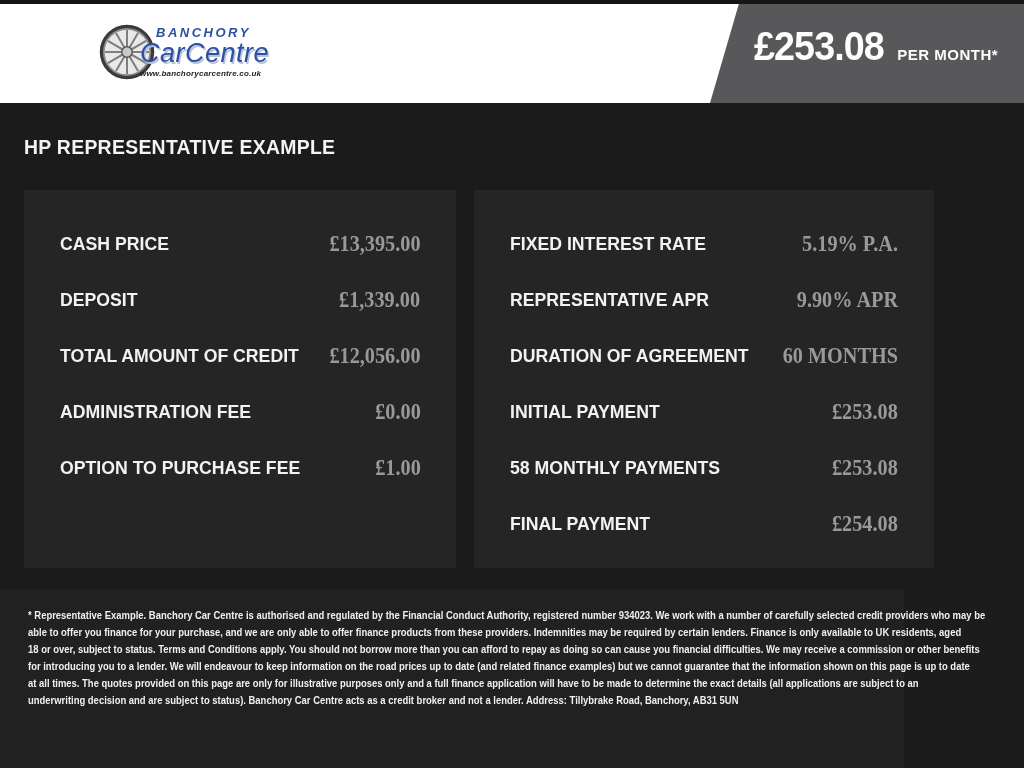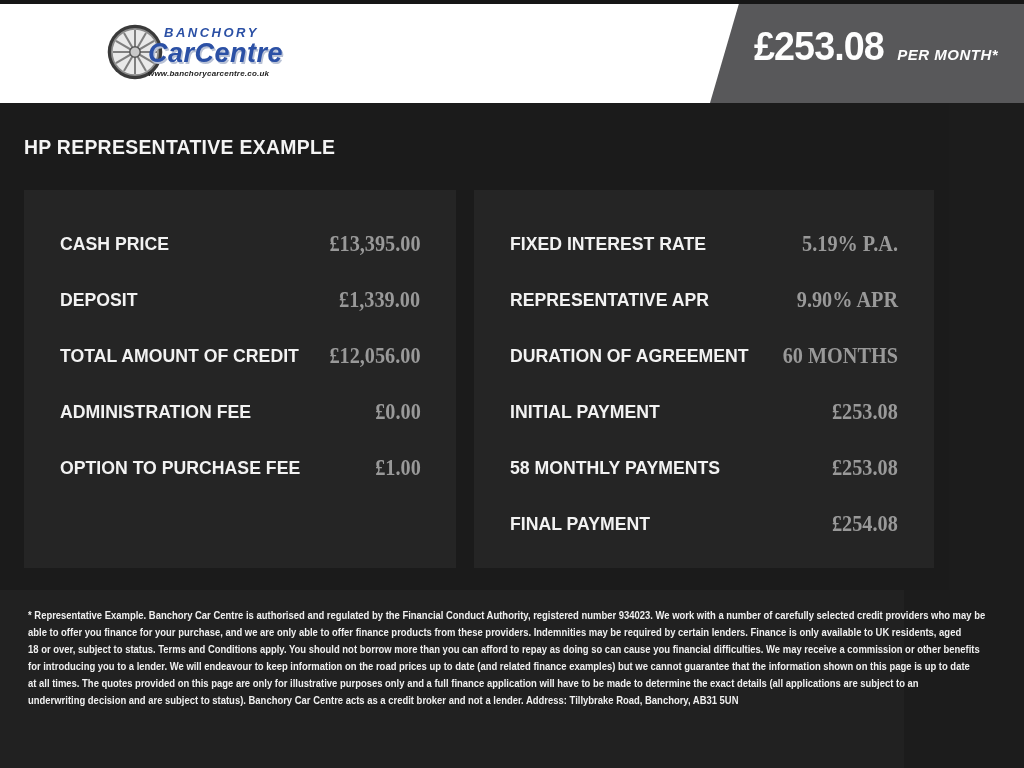--- a/index.html
+++ b/index.html
@@ -19,21 +19,21 @@
   }
   .top-strip {
     position: absolute;
     top: 0; left: 0;
     width: 100%; height: 4px;
     background: #161616;
     z-index: 3;
   }
   .logo {
     position: absolute;
-    left: 106px; top: 20px;
+    left: 98px; top: 20px;
     height: 66px;
     display: flex;
     align-items: flex-start;
     z-index: 2;
     cursor: pointer;
   }
   .wheel { width: 58px; height: 58px; margin-top: 3px; }
   .logo-text {
     display: flex;
     flex-direction: column;
@@ -44,21 +44,21 @@
     font-size: 13px;
     font-weight: 900;
     font-style: italic;
     color: #2b50a5;
     letter-spacing: 2.5px;
     margin-left: 16px;
     line-height: 1.1;
   }
   .logo-line2 {
     font-size: 27px;
-    font-weight: 700;
+    font-weight: 400;
     font-style: italic;
     color: #2b50a5;
     line-height: 1.0;
     letter-spacing: 0.5px;
     text-shadow: 1.5px 1.5px 0 #b9c2d6;
   }
   .logo-url {
     font-size: 8px;
     font-weight: 700;
     font-style: italic;
@@ -87,21 +87,20 @@
     line-height: 1.0;
     transform: scaleX(0.92);
     transform-origin: left bottom;
   }
   .price-suffix {
     color: #fdfdfd;
     font-size: 15px;
     font-weight: 700;
     letter-spacing: 0.5px;
     margin-left: 2px;
-    font-style: italic;
   }
 
   
   .main {
     width: 949px;
     height: 487px;
     background: #1b1b1b;
     padding: 30px 24px 0 24px;
   }
   .page-title {

